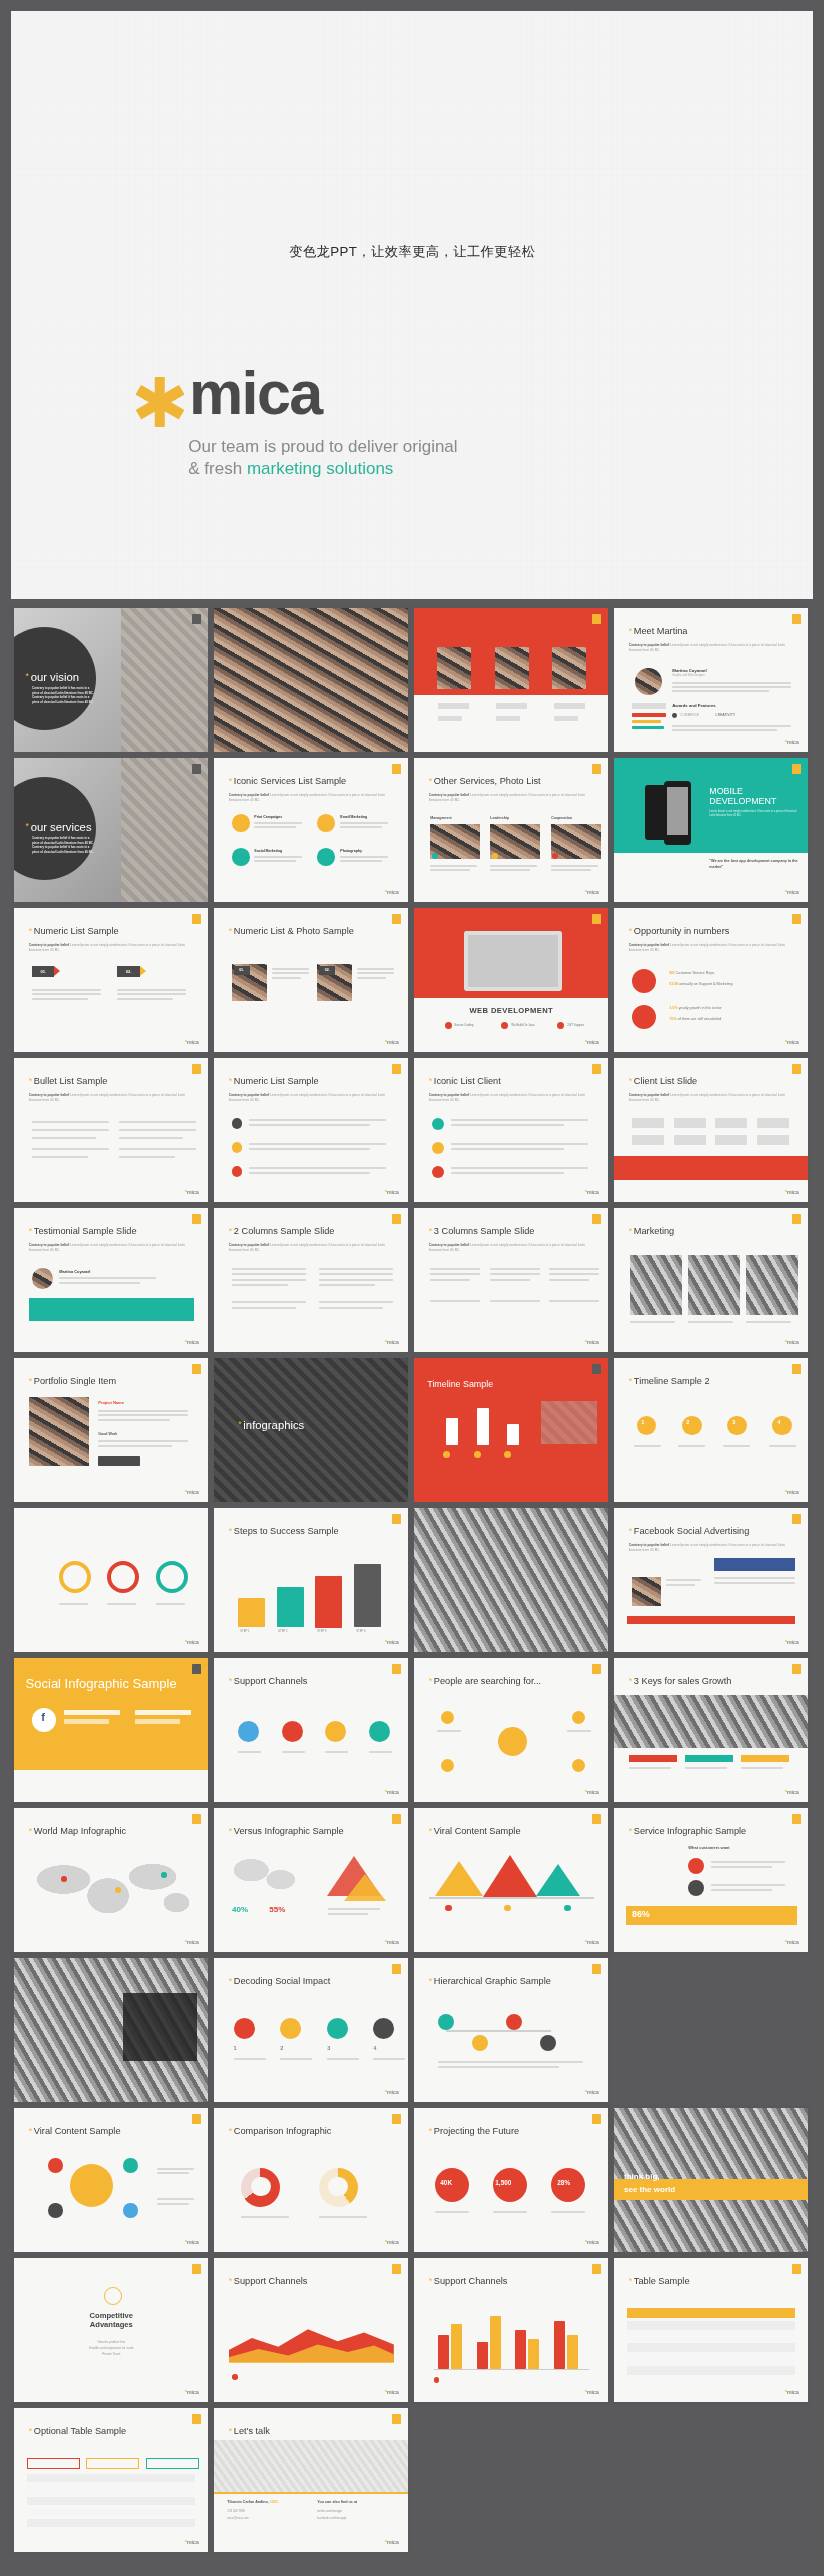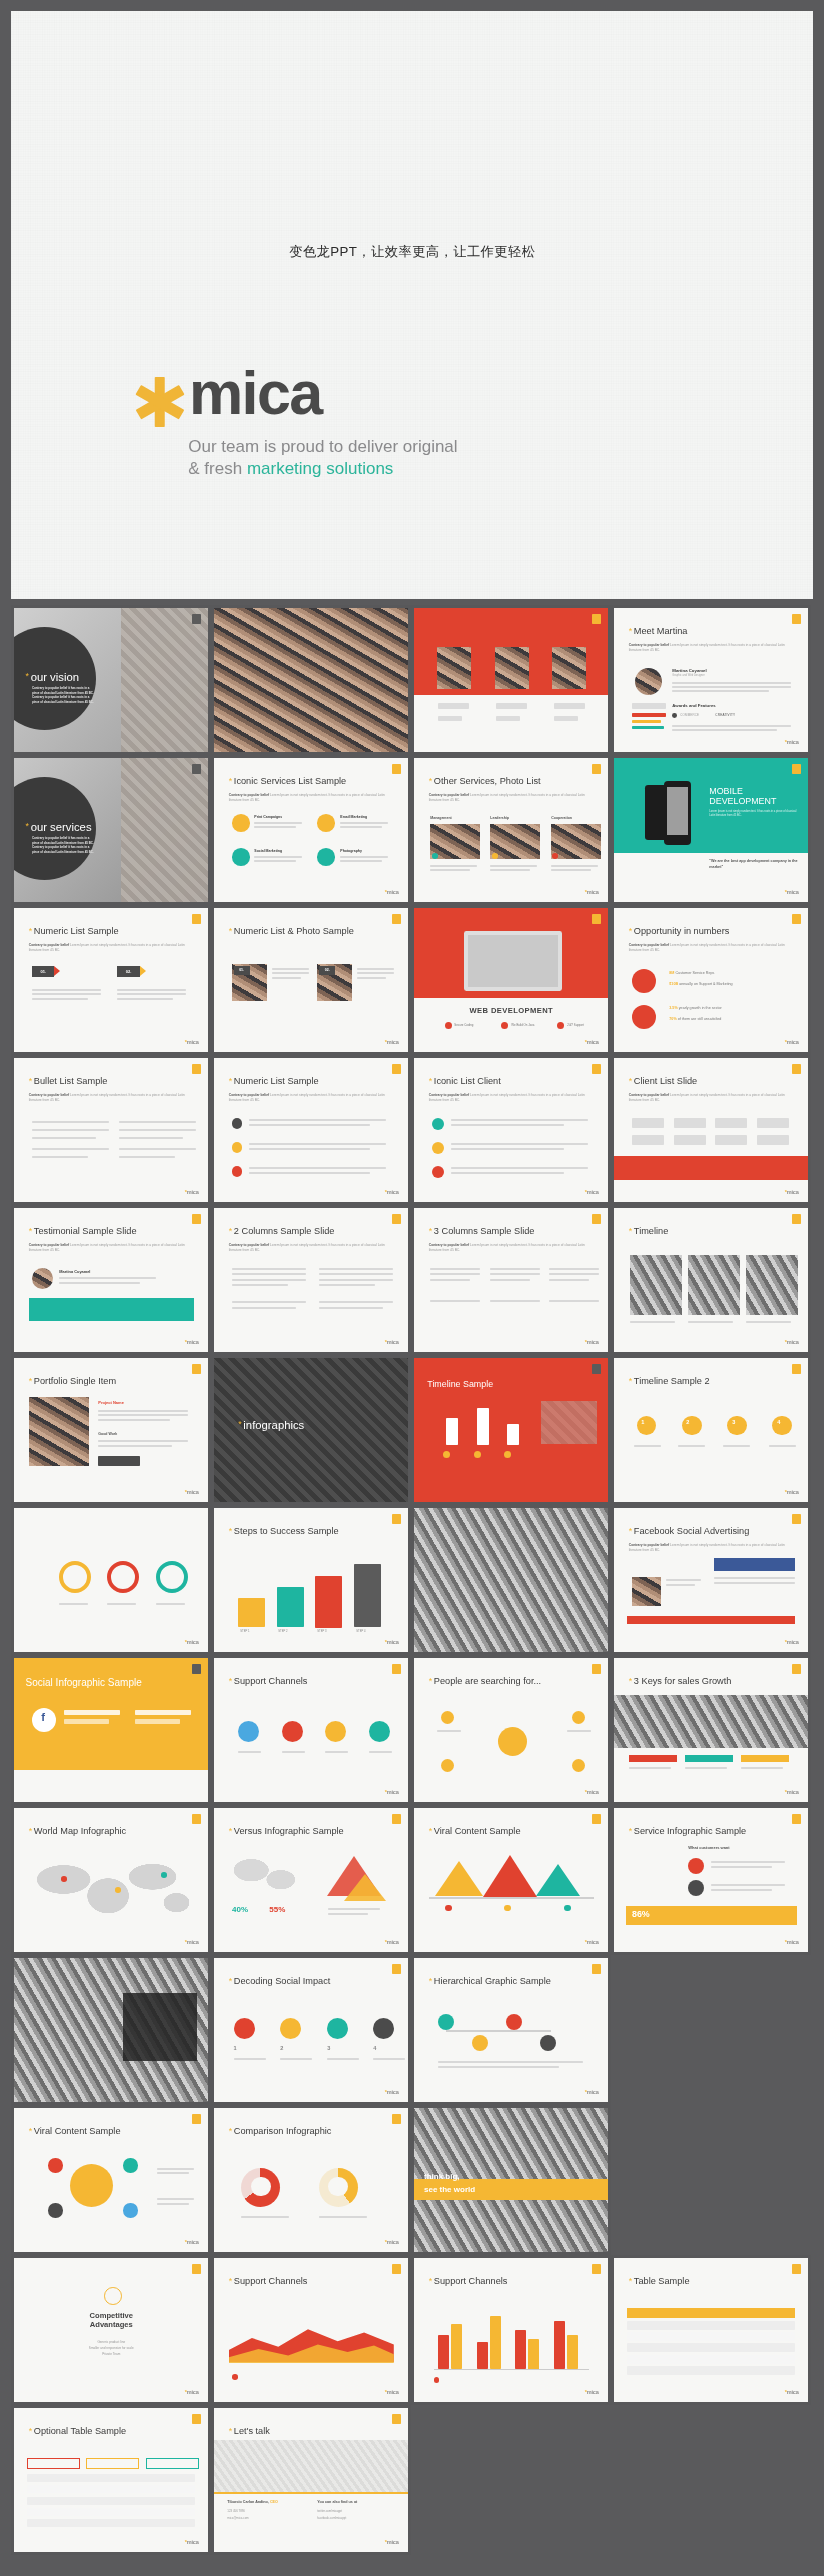--- a/index.html
+++ b/index.html
@@ -529,21 +529,21 @@
           <div class="txtline" style="left:135px;top:71px;width:40px;"></div>
           <div class="txtline" style="left:16px;top:92px;width:50px;"></div>
           <div class="txtline" style="left:76px;top:92px;width:50px;"></div>
           <div class="txtline" style="left:135px;top:92px;width:50px;"></div>
           <div class="mica-mark">mica</div>
           <div class="tag"></div>
         </div>
       </div>
       <div class="cell">
         <div class="slide">
-          <div class="s-title">Timeline</div>
+          <div class="s-title">Marketing</div>
           <div class="ph mono" style="left:16px;top:47px;width:52px;height:60px;"></div>
           <div class="ph mono" style="left:74px;top:47px;width:52px;height:60px;"></div>
           <div class="ph mono" style="left:132px;top:47px;width:52px;height:60px;"></div>
           <div class="txtline" style="left:16px;top:113px;width:45px;"></div>
           <div class="txtline" style="left:74px;top:113px;width:45px;"></div>
           <div class="txtline" style="left:132px;top:113px;width:45px;"></div>
           <div class="mica-mark">mica</div>
           <div class="tag"></div>
         </div>
       </div>
@@ -648,21 +648,21 @@
           <div class="sq red" style="position:absolute;left:13px;top:108px;right:13px;height:8px;"></div>
           <div class="mica-mark">mica</div>
           <div class="tag"></div>
         </div>
       </div>
     </div>
 
     <div class="row">
       <div class="cell">
         <div class="slide yellow">
-          <div class="s-title white nostar" style="left:11.3px;top:19.3px;font-size:10px;">Social Infographic Sample</div>
+          <div class="s-title white nostar" style="left:11.3px;top:19.3px;font-size:13px;">Social Infographic Sample</div>
           <div class="dot" style="left:17.7px;top:50px;width:24px;height:24px;background:#fff;"></div>
           <div style="position:absolute;left:27px;top:53px;color:#3b5998;font-size:11.3px;font-weight:bold;">f</div>
           <div class="bar" style="left:50px;top:52px;width:56px;height:4.8px;background:rgba(255,255,255,.85);"></div>
           <div class="bar" style="left:50px;top:61px;width:45px;height:4.8px;background:rgba(255,255,255,.6);"></div>
           <div class="bar" style="left:121px;top:52px;width:56px;height:4.8px;background:rgba(255,255,255,.85);"></div>
           <div class="bar" style="left:121px;top:61px;width:45px;height:4.8px;background:rgba(255,255,255,.6);"></div>
           <div class="sq" style="position:absolute;left:0;right:0;bottom:0;height:32px;background:#f7f7f5;"></div>
           <div class="tag dark"></div>
         </div>
       </div>
@@ -840,20 +840,36 @@
           <div class="dot" style="left:37px;top:69px;width:19.3px;height:19.3px;background:#f7f7f5;"></div>
           <div class="dot" style="left:105px;top:60px;width:39px;height:39px;background:conic-gradient(#f5b733 0 40%, #f5ead1 40% 100%);"></div>
           <div class="dot" style="left:114px;top:69px;width:19.3px;height:19.3px;background:#f7f7f5;"></div>
           <div class="txtline" style="left:27px;top:108px;width:48px;"></div>
           <div class="txtline" style="left:105px;top:108px;width:48px;"></div>
           <div class="mica-mark">mica</div>
           <div class="tag"></div>
         </div>
       </div>
       <div class="cell">
+        <div class="slide">
+          <div class="s-title">Projecting the Future</div>
+          <div class="dot red" style="left:21px;top:60px;width:34px;height:34px;"></div>
+          <div class="dot red" style="left:79px;top:60px;width:34px;height:34px;"></div>
+          <div class="dot red" style="left:137px;top:60px;width:34px;height:34px;"></div>
+          <div style="position:absolute;left:26px;top:71px;color:#fff;font-size:6.4px;font-weight:bold;">40K</div>
+          <div style="position:absolute;left:81px;top:71px;color:#fff;font-size:6.4px;font-weight:bold;">1,500</div>
+          <div style="position:absolute;left:143px;top:71px;color:#fff;font-size:6.4px;font-weight:bold;">28%</div>
+          <div class="txtline" style="left:21px;top:103px;width:34px;"></div>
+          <div class="txtline" style="left:79px;top:103px;width:34px;"></div>
+          <div class="txtline" style="left:137px;top:103px;width:34px;"></div>
+          <div class="mica-mark">mica</div>
+          <div class="tag"></div>
+        </div>
+      </div>
+      <div class="cell">
         <div class="slide ph mono">
           <div style="position:absolute;left:0;right:0;top:71px;height:21px;background:#f5b733;"></div>
           <div style="position:absolute;left:9.7px;top:64px;font-size:8px;font-weight:bold;color:#fff;">
             <span>think big,</span>
           </div>
           <div style="position:absolute;left:9.7px;top:77px;font-size:8px;font-weight:bold;color:#fff;">
             <span>see the world</span>
           </div>
         </div>
       </div>

